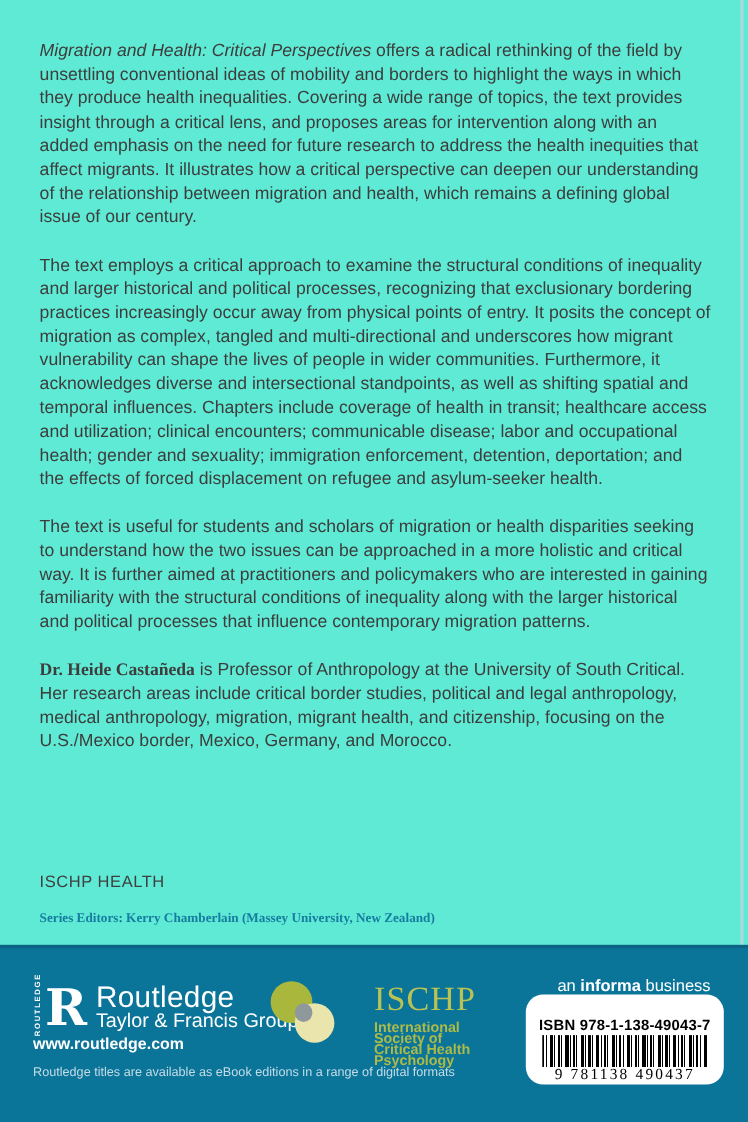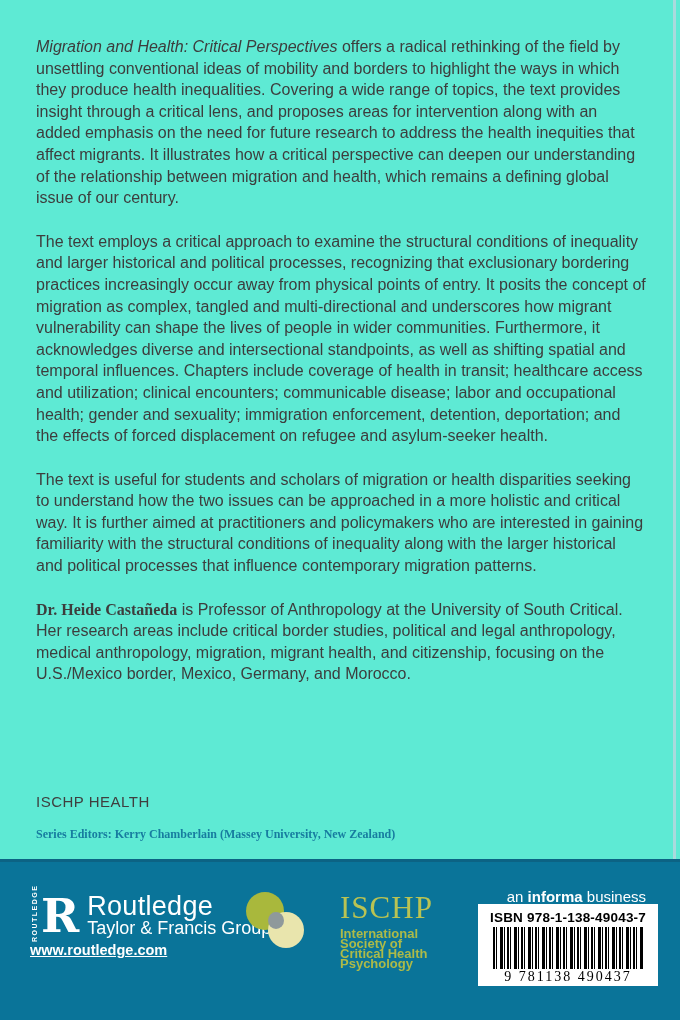--- a/index.html
+++ b/index.html
@@ -53,21 +53,21 @@
   }
   .rl-r {
     color:#ffffff; font-family:"DejaVu Serif", serif; font-weight:bold;
     font-size:46px; line-height:52px; margin-left:1px;
   }
   .rl-words { margin-left:8px; margin-top:2px; color:#fff; }
   .rl-name  { font-size:27px; line-height:28px; letter-spacing:.3px; }
   .rl-group { font-size:18px; line-height:16px; }
   .rl-url {
     position:absolute; left:30px; top:80px;
-    color:#ffffff; font-size:14.5px; font-weight:bold;text-decoration:underline;
+    color:#ffffff; font-size:14.5px; font-weight:bold;
   }
   .ebook-note {
     position:absolute; left:30px; top:107px;
     color:#c3dce6; font-size:11.5px;
   }
 
   
   .ischp { position:absolute; left:246px; top:30px; width:190px; height:66px; }
   .circle { position:absolute; border-radius:50%; }
   .c-olive  { left:0;  top:0;    width:38px; height:38px; background:#a9b83c; }
@@ -85,21 +85,21 @@
   
   .informa {
     position:absolute; right:34px; top:26px;
     color:#ffffff; font-size:15px;
   }
   .informa b { font-weight:bold; }
   .barcode-box {
     position:absolute; left:478px; top:42px; width:180px; height:82px;
     background:#ffffff; color:#000;
     display:flex; flex-direction:column; align-items:center;
-    box-sizing:border-box; padding:6px 6px 1px 6px;
+    box-sizing:border-box; padding:20px 6px 1px 6px;border-radius:16px;
   }
   .isbn-label { font-size:13.5px; font-weight:bold; letter-spacing:.2px; white-space:nowrap; }
   .bars {
     width:150px; height:42px; margin-top:2px;
     background:repeating-linear-gradient(90deg,
       #000 0 2px,  #fff 2px 3px,
       #000 3px 4px, #fff 4px 7px,
       #000 7px 10px, #fff 10px 11px,
       #000 11px 12px, #fff 12px 14px);
   }
@@ -129,20 +129,21 @@
       <div class="rl-mark">
         <div class="rl-vertical">ROUTLEDGE</div>
         <div class="rl-r">R</div>
       </div>
       <div class="rl-words">
         <div class="rl-name">Routledge</div>
         <div class="rl-group">Taylor &amp; Francis Group</div>
       </div>
     </div>
     <div class="rl-url">www.routledge.com</div>
+    <div class="ebook-note">Routledge titles are available as eBook editions in a range of digital formats</div>
 
     <div class="ischp">
       <div class="circle c-olive"></div>
       <div class="circle c-pale"></div>
       <div class="circle c-gray"></div>
       <div class="ischp-text">
         <div class="ischp-acronym">ISCHP</div>
         <div class="ischp-sub">
           <div>International Society of</div>
           <div>Critical Health Psychology</div>

